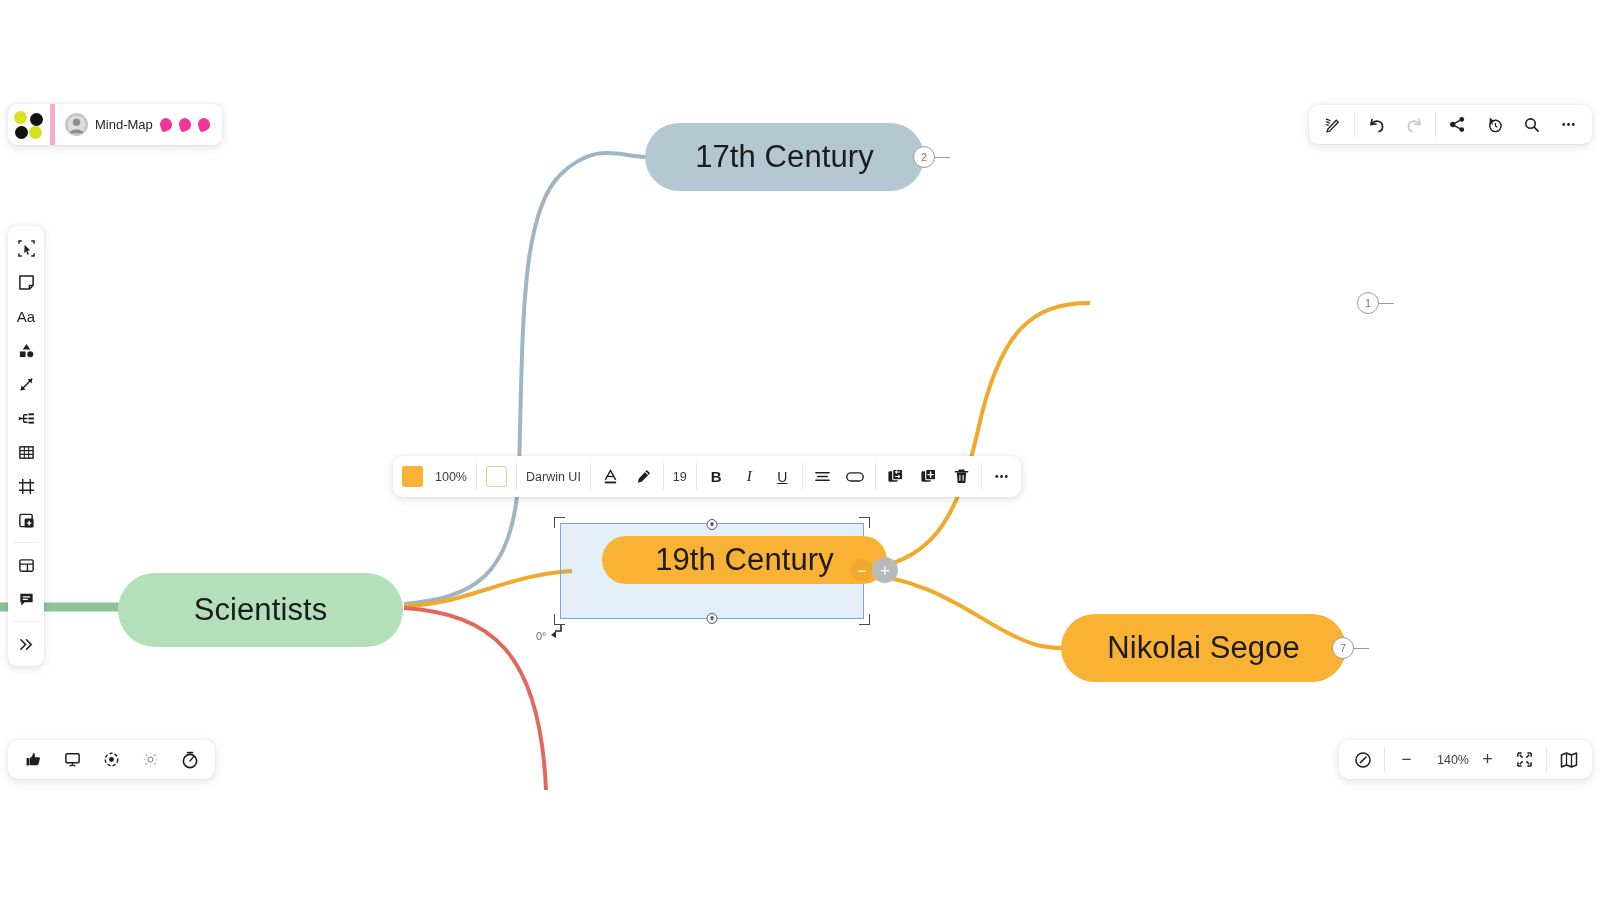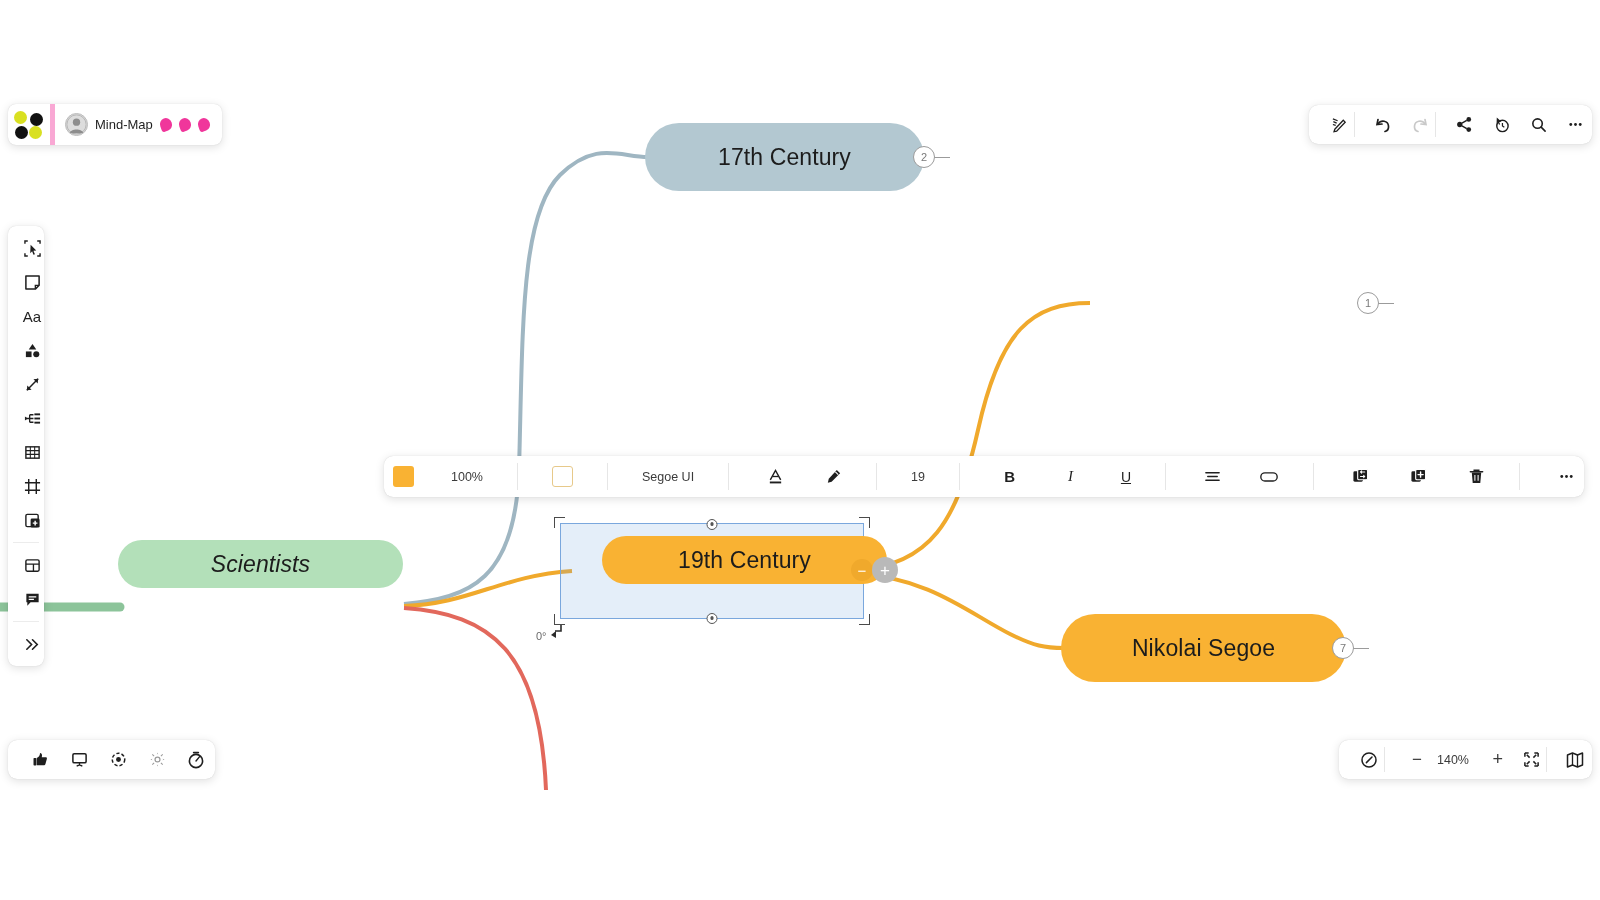--- a/index.html
+++ b/index.html
@@ -13,21 +13,21 @@
 
   
   #links { position: absolute; inset: 0; width: 1600px; height: 900px; pointer-events: none; }
 
   
   .node {
     position: absolute;
     display: flex; align-items: center; justify-content: center;
     border-radius: 999px;
     color: #1c1c1c;
-    font-size: 23px;
+    font-size: 31px;
     letter-spacing: .1px;
     white-space: nowrap;
     user-select: none;
   }
   .node.root   { background: #b3e0b9; }
   .node.blue   { background: #b3c8d1; }
   .node.orange { background: #f9b233; }
 
   .badge {
     position: absolute;
@@ -79,21 +79,21 @@
     width: 26px; height: 26px; background: #b9b9b9; color: #fff; font-weight: 300;
   }
 
   
   .panel {
     position: absolute; background: #fff; border-radius: 9px;
     box-shadow: 0 2px 10px rgba(0,0,0,.13), 0 0 1px rgba(0,0,0,.18);
     display: flex; align-items: center;
   }
   .tool-btn {
-    display: flex; align-items: center; justify-content: flex-end;
+    display: flex; align-items: center; justify-content: center;
     color: #1f1f1f; cursor: pointer; border-radius: 6px;
   }
   .divider-v { width: 1px; align-self: stretch; background: #e6e6e6; margin: 7px 3px; }
   .divider-h { height: 1px; background: #ececec; margin: 5px 9px; }
 
   
   #brand-panel { top: 104px; left: 8px; height: 41px; padding: 0; border-radius: 8px; }
   #logo-box { width: 42px; height: 41px; display: flex; align-items: center; justify-content: center; }
   #logo { position: relative; width: 30px; height: 28px; }
   .logo-dot { position: absolute; width: 13px; height: 13px; border-radius: 50%; }
@@ -120,21 +120,21 @@
     top: 226px; left: 8px; width: 36px;
     flex-direction: column; padding: 5px 0; border-radius: 8px;
   }
   #left-rail .tool-btn { width: 30px; height: 30px; margin: 2px 3px; }
 
   
   #top-right { top: 105px; right: 8px; height: 39px; padding: 0 5px; }
   #top-right .tool-btn { width: 31px; height: 31px; margin: 0 3px; }
 
   
-  #format-bar { top: 456px; left: 384px; height: 41px; padding: 0 3px; gap: 25px; }
+  #format-bar { top: 456px; left: 393px; height: 41px; padding: 0 3px; }
   #format-bar .tool-btn { height: 31px; min-width: 31px; margin: 0 1px; padding: 0 5px; }
   .swatch { width: 21px; height: 21px; border-radius: 3px; }
   .fmt-text { font-size: 12.5px; color: #3b3b3b; padding: 0 6px; }
 
   
   #bottom-left { bottom: 121px; left: 8px; height: 39px; padding: 0 6px; }
   #bottom-left .tool-btn { width: 31px; height: 31px; margin: 0 4px; }
   #bottom-right { bottom: 121px; right: 8px; height: 39px; padding: 0 5px; }
   #bottom-right .tool-btn { width: 31px; height: 31px; margin: 0 3px; }
   #zoom-level { font-size: 12.5px; color: #3b3b3b; width: 44px; text-align: right; }
@@ -152,21 +152,21 @@
 
     <path d="M404,606 C470,604 500,576 572,571" stroke="#f0a92c" stroke-width="4" fill="none"></path>
 
     <path d="M404,608 C490,614 540,650 546,790" stroke="#e2685c" stroke-width="4" fill="none"></path>
 
     <path d="M856,570 C930,566 958,520 978,430 C1000,330 1032,303 1090,303" stroke="#f0a92c" stroke-width="4" fill="none"></path>
 
     <path d="M856,573 C930,578 970,614 1010,634 C1034,646 1045,648 1064,648" stroke="#f0a92c" stroke-width="4" fill="none"></path>
   </svg>
 
-  <div class="node root" style="left:118px;top:540px;width:285px;height:48px;font-style:italic;">
+  <div class="node root" style="left:118px;top:573px;width:285px;height:74px;">
     <span>Scientists</span>
   </div>
 
   <div class="node blue" style="left:645px;top:123px;width:279px;height:68px;">
     <span>17th Century</span>
   </div>
   <div class="badge-stub" style="left:934px;top:157px;"></div>
   <div class="badge" style="left:913px;top:146px;">
     <span>2</span>
   </div>
@@ -364,21 +364,21 @@
   <div class="panel" id="format-bar">
     <div class="tool-btn">
       <span class="swatch" style="background:#f9b233;"></span>
     </div>
     <span class="fmt-text">100%</span>
     <div class="divider-v"></div>
     <div class="tool-btn">
       <span class="swatch" style="background:#fff;border:1.5px solid #e7c98a;"></span>
     </div>
     <div class="divider-v"></div>
-    <span class="fmt-text">Segoe UI</span>
+    <span class="fmt-text">Darwin UI</span>
     <div class="divider-v"></div>
     <div class="tool-btn">
       <svg width="17" height="17" viewBox="0 0 18 18">
         <path d="M3.5,12.5 L9,2.5 L14.5,12.5" fill="none" stroke="#1f1f1f" stroke-width="1.5"></path>
         <path d="M5.8,9 H12.2" stroke="#1f1f1f" stroke-width="1.4"></path>
         <rect x="3" y="14.3" width="12" height="2" fill="#1f1f1f"></rect>
       </svg>
     </div>
     <div class="tool-btn">
       <svg width="17" height="17" viewBox="0 0 18 18">

